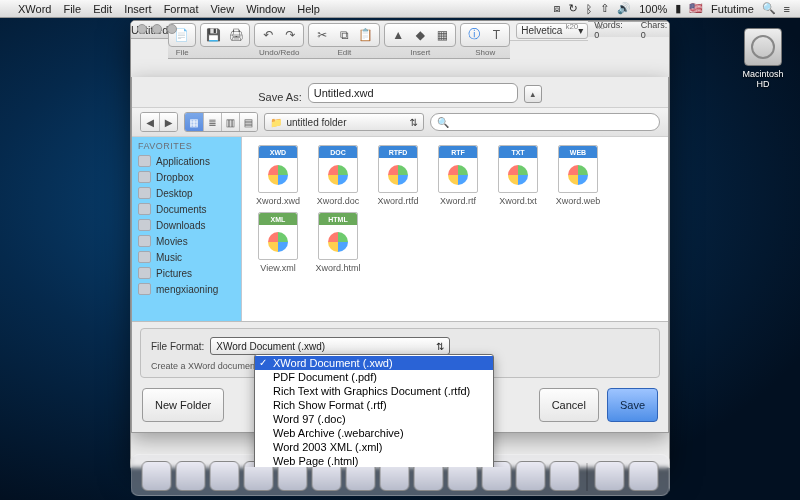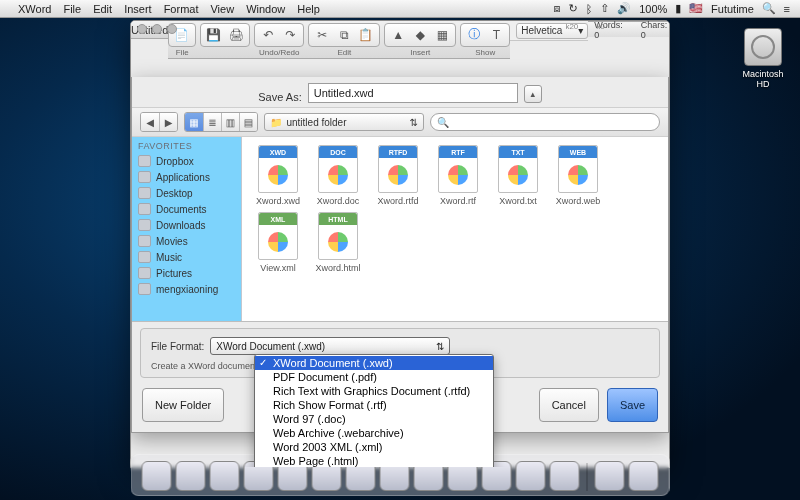--- a/index.html
+++ b/index.html
@@ -38,21 +38,21 @@
   .ruler{height:16px;background:#f8f8f8;border-bottom:1px solid #c7c7c7;position:relative;font-size:8px;color:#888;}
   .ruler span{position:absolute;top:1px;}
   .docarea{flex:1;background:#fff;}
   .statusbar{height:16px;background:linear-gradient(#f5f5f5,#dedede);border-top:1px solid #aaa;display:flex;align-items:center;font-size:9px;color:#444;padding:0 6px;gap:18px;}
   .statusbar .sfill{flex:1;}
   
   .sheet{position:absolute;top:56px;left:0;right:0;background:#ececec;border:1px solid #9a9a9a;border-top:none;box-shadow:0 6px 20px rgba(0,0,0,.35);display:flex;flex-direction:column;}
   .sheetpad{padding:6px 12px 4px;}
   .sa-row{display:flex;align-items:flex-end;justify-content:center;gap:6px;}
   .sa-lbl{font-size:11px;color:#333;}
-  .sa-input{height:20px;width:210px;border:1px solid #9c9c9c;border-radius:0;background:#fff;font-size:11px;padding:0 5px;display:flex;align-items:center;color:#222;}
+  .sa-input{height:20px;width:210px;border:1px solid #9c9c9c;border-radius:6px;background:#fff;font-size:11px;padding:0 5px;display:flex;align-items:center;color:#222;}
   .sa-toggle{width:18px;height:18px;border:1px solid #999;border-radius:3px;background:linear-gradient(#fff,#e3e3e3);display:flex;align-items:center;justify-content:center;font-size:9px;color:#555;}
   .navrow{display:flex;align-items:center;gap:6px;padding:4px 8px;background:linear-gradient(#f3f3f3,#e2e2e2);border-top:1px solid #cfcfcf;border-bottom:1px solid #cfcfcf;}
   .seg{display:flex;border:1px solid #a5a5a5;border-radius:3px;overflow:hidden;}
   .seg span{width:18px;height:18px;display:flex;align-items:center;justify-content:center;font-size:10px;color:#555;background:linear-gradient(#fff,#e6e6e6);border-left:1px solid #bbb;}
   .seg span:first-child{border-left:none;}
   .seg span.on{background:linear-gradient(#7aa7e8,#5c8de0);color:#fff;}
   .pathsel{flex:0 0 160px;height:18px;border:1px solid #a5a5a5;border-radius:3px;background:linear-gradient(#fff,#e6e6e6);display:flex;align-items:center;padding:0 5px;font-size:10px;color:#333;justify-content:space-between;}
   .searchf{flex:1;height:18px;border:1px solid #a5a5a5;border-radius:9px;background:#fff;display:flex;align-items:center;padding:0 6px;color:#888;font-size:10px;gap:3px;}
   .browser{display:flex;height:185px;background:#fff;border-bottom:1px solid #bdbdbd;}
   .sidebar{width:110px;background:#7dd3fc;border-right:1px solid #c3c7cf;font-size:10px;overflow:hidden;}
@@ -225,25 +225,25 @@
         <span>🔍</span>
         <span></span>
       </div>
     </div>
 
     <div class="browser">
       <div class="sidebar">
         <div class="sb-hdr">FAVORITES</div>
         <div class="sb-item">
             <span class="ic"></span>
+            <span>Applications</span>
+          </div>
+        <div class="sb-item">
+            <span class="ic"></span>
             <span>Dropbox</span>
-          </div>
-        <div class="sb-item">
-            <span class="ic"></span>
-            <span>Applications</span>
           </div>
         <div class="sb-item">
             <span class="ic"></span>
             <span>Desktop</span>
           </div>
         <div class="sb-item">
             <span class="ic"></span>
             <span>Documents</span>
           </div>
         <div class="sb-item">

